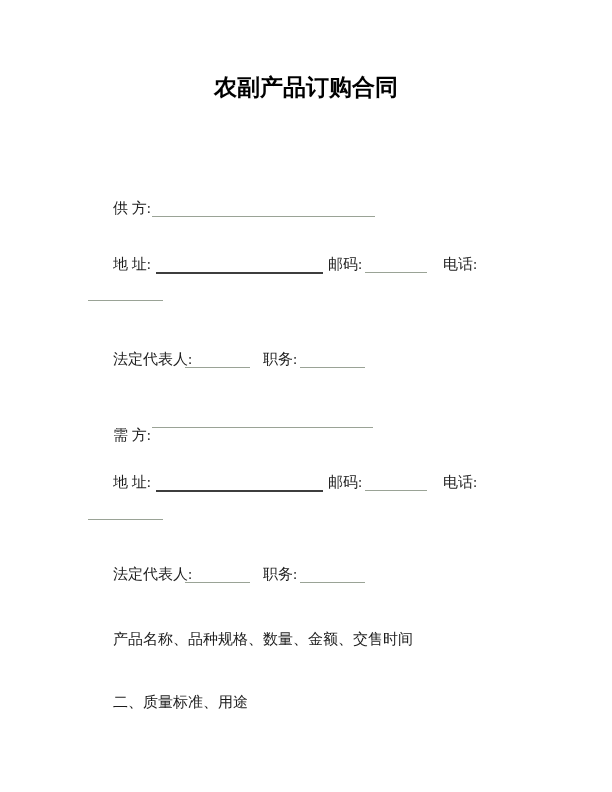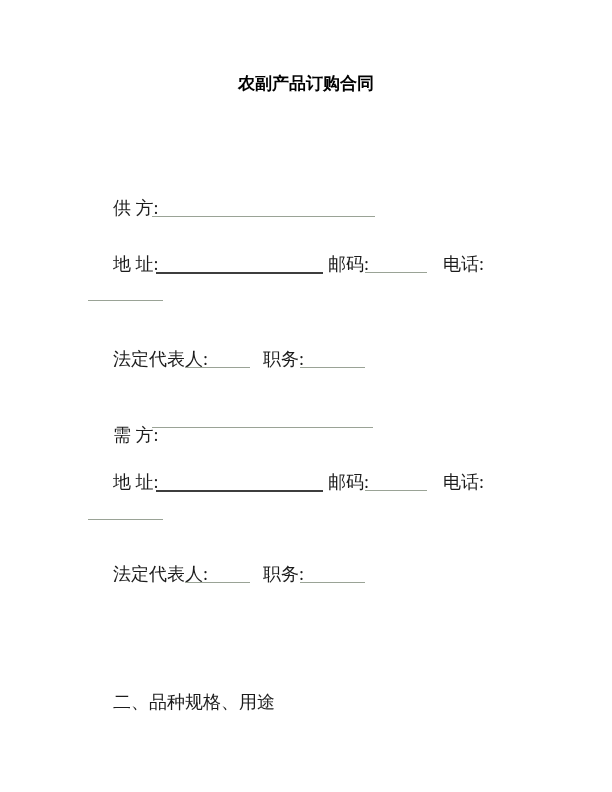--- a/index.html
+++ b/index.html
@@ -1,22 +1,22 @@
 <!DOCTYPE html>
 <html lang="zh" style="--text: #1c1c1c; --page-bg: #ffffff; --underline-thin: #9aa396; --underline-bold: #3d3d3d;"><head>
 <meta charset="utf-8">
 <style>
   html,body{margin:0;padding:0;background:#ffffff;}
   body{width:612px;height:792px;position:relative;overflow:hidden;
        font-family:"Liberation Serif","DejaVu Serif",serif;
        color:var(--text,#1c1c1c);}
   .page{position:absolute;left:0;top:0;width:612px;height:792px;background:var(--page-bg,#ffffff);}
   .doc-title{position:absolute;left:0;top:72px;width:612px;text-align:center;
-             font-size:17px;font-weight:bold;letter-spacing:0;color:#000;}
-  .t{position:absolute;font-size:18px;line-height:16px;white-space:nowrap;}
+             font-size:23px;font-weight:bold;letter-spacing:0;color:#000;}
+  .t{position:absolute;font-size:15px;line-height:16px;white-space:nowrap;}
   .u{position:absolute;height:0;border-top:1px solid var(--underline-thin,#9aa396);}
   .u.bold{border-top:2px solid var(--underline-bold,#3d3d3d);}
 </style>
 </head>
 <body>
 
 <div class="page">
 
   <div class="doc-title">农副产品订购合同</div>
 
@@ -43,15 +43,16 @@
   <span class="t" style="left:328px;top:474px">邮码:</span>
   <div class="u" style="left:365px;top:490px;width:62px"></div>
   <span class="t" style="left:443px;top:474px">电话:</span>
   <div class="u" style="left:88px;top:519px;width:75px"></div>
 
   <span class="t" style="left:113px;top:566px">法定代表人:</span>
   <div class="u" style="left:185px;top:582px;width:65px"></div>
   <span class="t" style="left:263px;top:566px">职务:</span>
   <div class="u" style="left:300px;top:582px;width:65px"></div>
 
-  <span class="t" style="left:113px;top:694px">二、品种规格、用途</span>
+  <span class="t" style="left:113px;top:631px">产品名称、品种规格、数量、金额、交售时间</span>
+  <span class="t" style="left:113px;top:694px">二、质量标准、用途</span>
 
 </div>
 
 </body></html>

